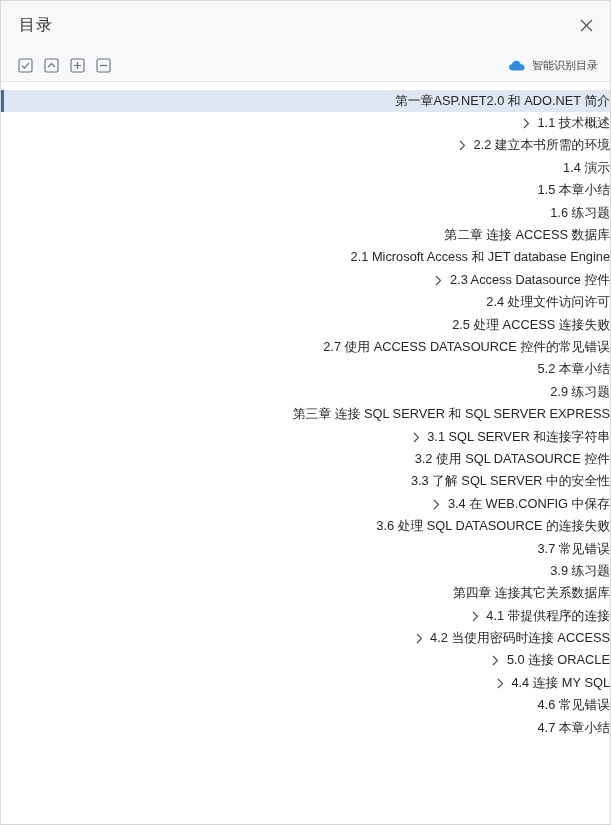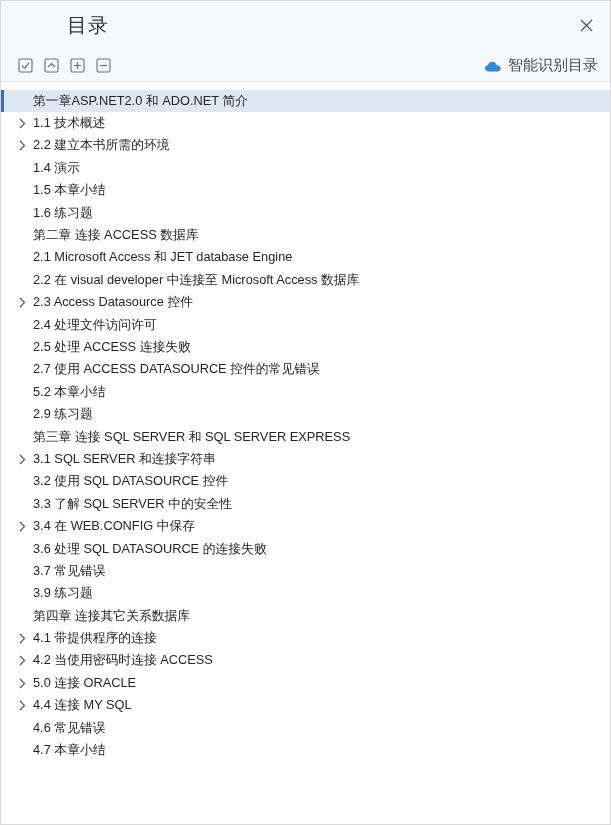--- a/index.html
+++ b/index.html
@@ -28,24 +28,23 @@
   .header {
     position: relative;
     height: 48px;
     flex: 0 0 48px;
     background: #f7f8fa;
     display: flex;
     align-items: center;
     padding: 0 12px 0 18px;
   }
   .header-title {
-    font-size: 20px;
+    font-size: 16px;
     color: #333333;
     letter-spacing: 1px;
-    margin-left: 48px;
   }
   .close-btn {
     position: absolute;
     right: 10px;
     top: 10px;
     width: 28px;
     height: 28px;
     display: flex;
     align-items: center;
     justify-content: center;
@@ -84,21 +83,21 @@
   .tool-btn svg { display: block; }
   .smart-toc {
     position: absolute;
     right: 12px;
     top: 0;
     height: 32px;
     display: flex;
     align-items: center;
     gap: 6px;
     cursor: pointer;
-    font-size: 15px;
+    font-size: 11px;
     color: #4a4a4a;
   }
   .smart-toc .cloud-icon {
     width: 18px;
     height: 13px;
     display: block;
   }
 
   
   .toc-list {
@@ -110,20 +109,21 @@
   .toc-row {
     position: relative;
     height: 22.4px;
     display: flex;
     align-items: center;
     padding-left: 14px;
     font-size: 12.8px;
     color: #262626;
     white-space: nowrap;
     cursor: default;
+    justify-content: flex-end;
   }
   .toc-row .arrow {
     width: 14px;
     flex: 0 0 14px;
     display: flex;
     align-items: center;
     justify-content: center;
     color: #5a5a5a;
     cursor: pointer;
   }
@@ -270,28 +270,20 @@
       </div>
       <div class="toc-row">
         <span class="arrow empty">
           <svg width="7" height="11" viewBox="0 0 7 11" aria-hidden="true">
             <path d="M1 1 L5.5 5.5 L1 10" fill="none" stroke="#4a4a4a" stroke-width="1.1"></path>
           </svg>
         </span>
         <span class="label">2.1 Microsoft Access 和 JET database Engine</span>
       </div>
       <div class="toc-row">
-        <span class="arrow empty">
-          <svg width="7" height="11" viewBox="0 0 7 11" aria-hidden="true">
-            <path d="M1 1 L5.5 5.5 L1 10" fill="none" stroke="#4a4a4a" stroke-width="1.1"></path>
-          </svg>
-        </span>
-        <span class="label">2.2 在 visual developer 中连接至 Microsoft Access 数据库</span>
-      </div>
-      <div class="toc-row">
         <span class="arrow">
           <svg width="7" height="11" viewBox="0 0 7 11" aria-hidden="true">
             <path d="M1 1 L5.5 5.5 L1 10" fill="none" stroke="#4a4a4a" stroke-width="1.1"></path>
           </svg>
         </span>
         <span class="label">2.3 Access Datasource 控件</span>
       </div>
       <div class="toc-row">
         <span class="arrow empty">
           <svg width="7" height="11" viewBox="0 0 7 11" aria-hidden="true">

